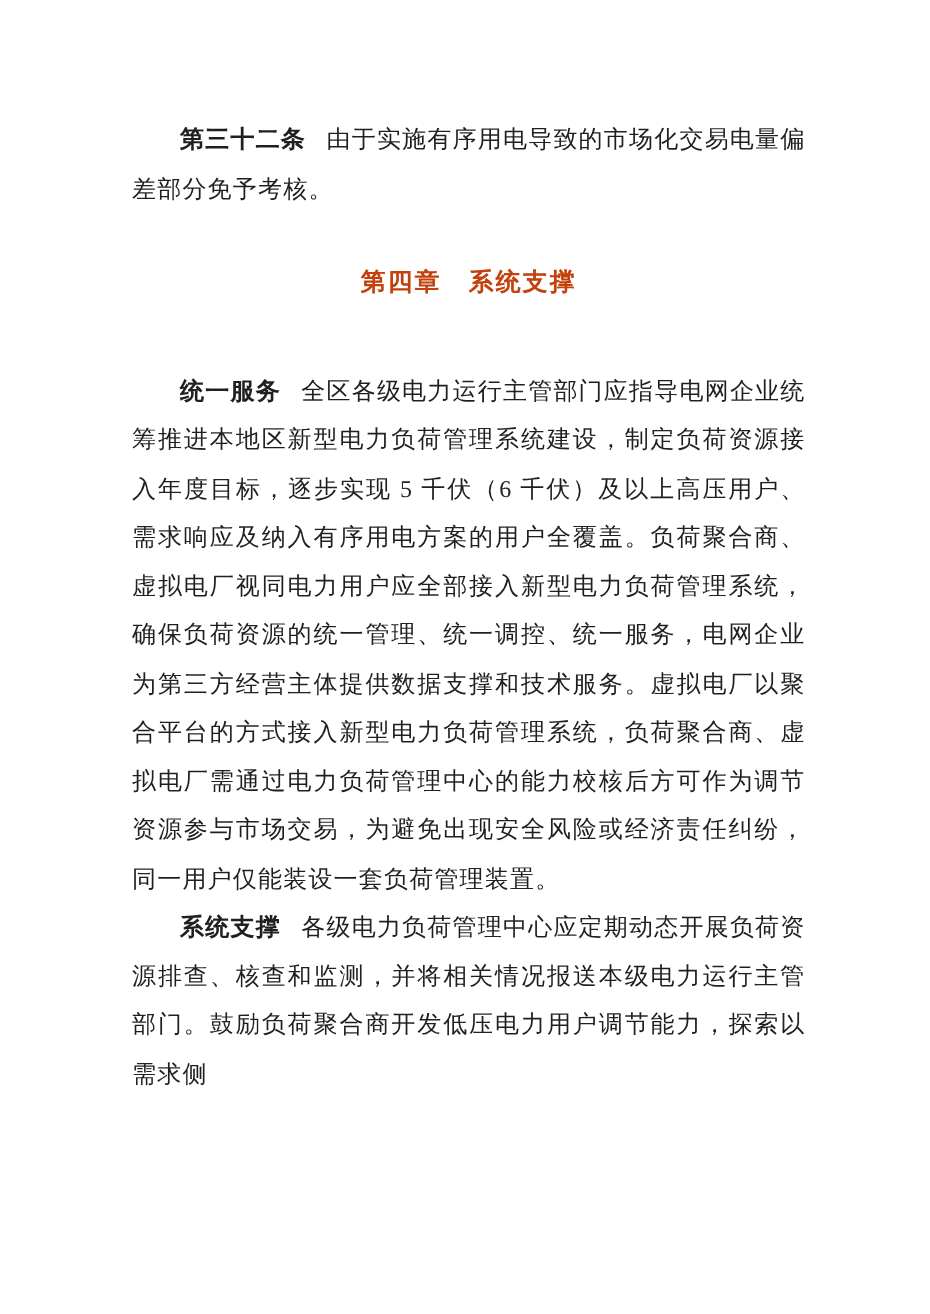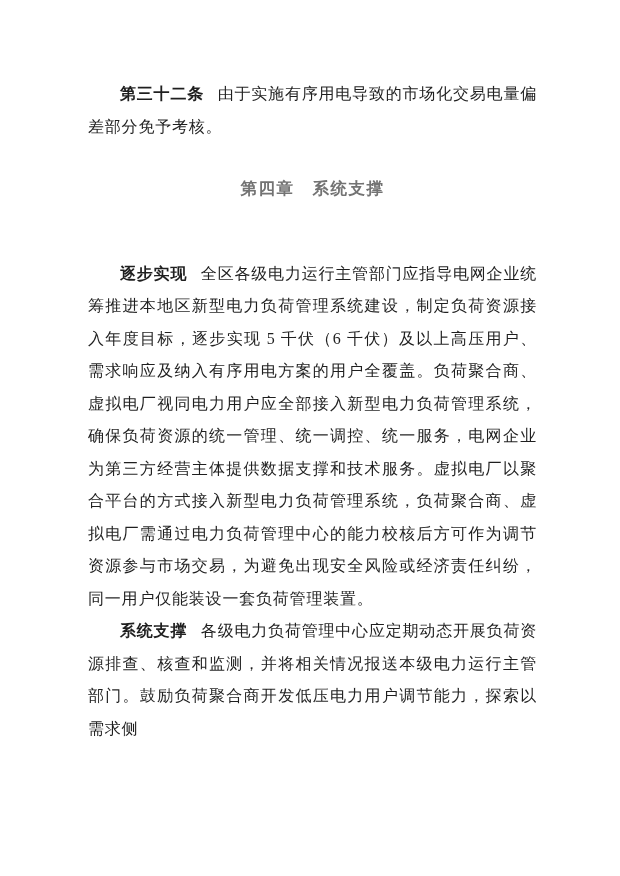--- a/index.html
+++ b/index.html
@@ -24,43 +24,43 @@
     line-height: 32.5px;
     letter-spacing: 0.8px;
     text-align: justify;
     text-indent: 2em;
   }
   .article-label {
     font-weight: bold;
     margin-right: 0.85em;
   }
   .chapter {
-    margin: 29px 0 53px 0;
+    margin: 29px 0 41px 0;
     font-family: "Liberation Sans", "DejaVu Sans", sans-serif;
     font-weight: bold;
     font-size: 16.5px;
     line-height: 32.5px;
     letter-spacing: 1.5px;
     text-align: center;
-    color: #737373;
+    color: #c2410c;
   }
 </style>
 </head>
 <body>
 
 <div class="page">
 
   <p class="para">
     <span class="article-label">第三十二条</span><span>由于实施有序用电导致的市场化交易电量偏差部分免予考核。</span>
   </p>
 
   <h2 class="chapter">第四章　系统支撑</h2>
 
 
   <p class="para">
-    <span class="article-label">逐步实现</span><span>全区各级电力运行主管部门应指导电网企业统筹推进本地区新型电力负荷管理系统建设，制定负荷资源接入年度目标，逐步实现 5 千伏（6 千伏）及以上高压用户、需求响应及纳入有序用电方案的用户全覆盖。负荷聚合商、虚拟电厂视同电力用户应全部接入新型电力负荷管理系统，确保负荷资源的统一管理、统一调控、统一服务，电网企业为第三方经营主体提供数据支撑和技术服务。虚拟电厂以聚合平台的方式接入新型电力负荷管理系统，负荷聚合商、虚拟电厂需通过电力负荷管理中心的能力校核后方可作为调节资源参与市场交易，为避免出现安全风险或经济责任纠纷，同一用户仅能装设一套负荷管理装置。</span>
+    <span class="article-label">统一服务</span><span>全区各级电力运行主管部门应指导电网企业统筹推进本地区新型电力负荷管理系统建设，制定负荷资源接入年度目标，逐步实现 5 千伏（6 千伏）及以上高压用户、需求响应及纳入有序用电方案的用户全覆盖。负荷聚合商、虚拟电厂视同电力用户应全部接入新型电力负荷管理系统，确保负荷资源的统一管理、统一调控、统一服务，电网企业为第三方经营主体提供数据支撑和技术服务。虚拟电厂以聚合平台的方式接入新型电力负荷管理系统，负荷聚合商、虚拟电厂需通过电力负荷管理中心的能力校核后方可作为调节资源参与市场交易，为避免出现安全风险或经济责任纠纷，同一用户仅能装设一套负荷管理装置。</span>
   </p>
 
   <p class="para">
     <span class="article-label">系统支撑</span><span>各级电力负荷管理中心应定期动态开展负荷资源排查、核查和监测，并将相关情况报送本级电力运行主管部门。鼓励负荷聚合商开发低压电力用户调节能力，探索以需求侧</span>
   </p>
 
 </div>
 
 </body></html>

